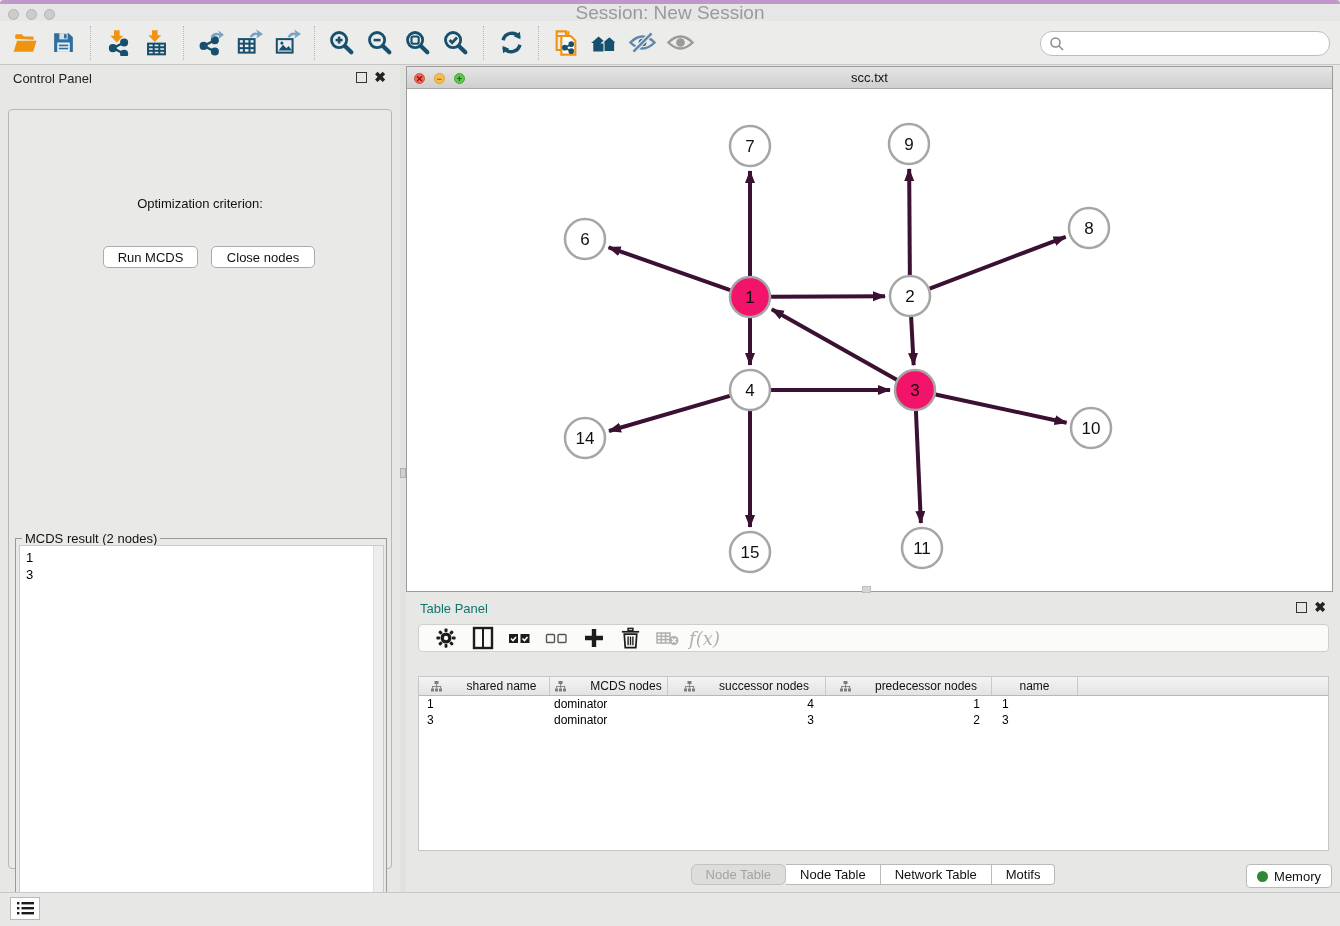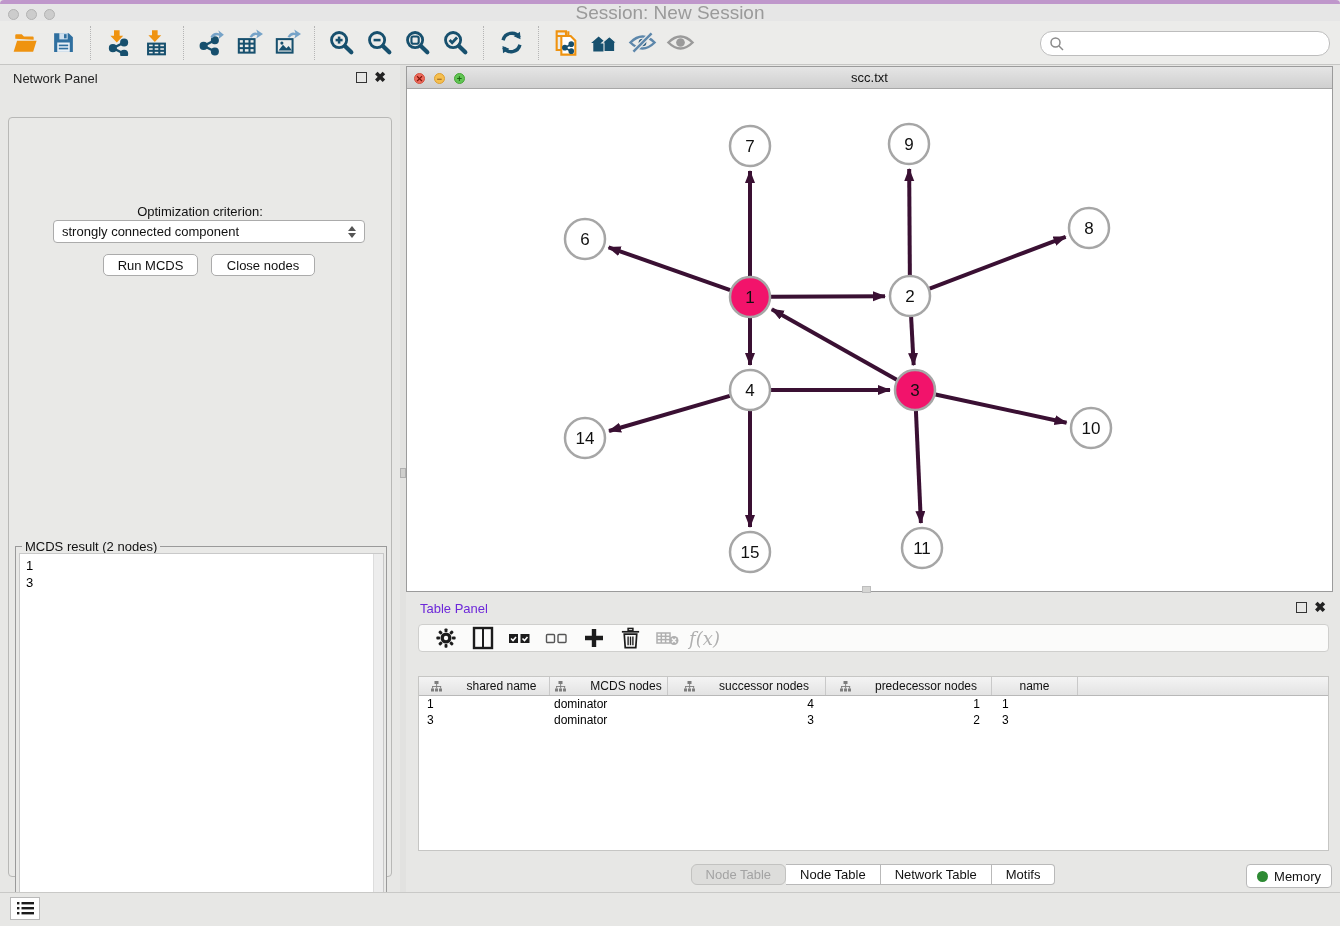--- a/index.html
+++ b/index.html
@@ -29,21 +29,21 @@
   #search-wrap { position:absolute; right:10px; top:10px; }
   #search-input { width:290px; height:25px; border:1px solid #bdbdbd; border-radius:12px; background:#ffffff; padding:0 10px 0 28px; font-size:13px; font-family:"Liberation Sans",sans-serif; color:#333; outline:none; }
   #search-icon { position:absolute; left:9px; top:5px; }
 
   
   #control-panel { left:0; top:65px; width:400px; height:827px; background:#e7e7e5; }
   #cp-header { position:absolute; left:0; top:0; width:100%; height:26px; }
   #cp-title { position:absolute; left:13px; top:6px; font-size:13px; color:#222; }
   .panel-float { position:absolute; top:7px; width:11px; height:11px; border:1.5px solid #333; background:transparent; }
   .panel-close { position:absolute; top:5px; font-size:14px; font-weight:bold; color:#222; line-height:14px; }
-  #cp-body { position:absolute; left:8px; top:52px; width:384px; height:760px; border:1px solid #b8b8b6; border-radius:4px; background:#e9e9e7; }
+  #cp-body { position:absolute; left:8px; top:44px; width:384px; height:760px; border:1px solid #b8b8b6; border-radius:4px; background:#e9e9e7; }
   #cp-tabs { position:absolute; left:76px; top:31px; display:flex; z-index:3; }
   .seg-tab { height:21px; padding:0 14px; font-size:13px; line-height:20px; background:#ffffff; border:1px solid #b9b9b9; border-left:none; color:#111; cursor:pointer; }
   .seg-tab:first-child { border-left:1px solid #b9b9b9; border-radius:4px 0 0 4px; }
   .seg-tab:last-child { border-radius:0 4px 4px 0; }
   .seg-tab.active { background:#dddddb; color:#a3a3a3; border-color:#c2c2c0; border-radius:6px; }
   #opt-label { position:absolute; left:0; top:86px; width:100%; text-align:center; font-size:13px; color:#111; }
   #opt-select { position:absolute; left:44px; top:102px; width:312px; height:23px; background:#ffffff; border:1px solid #ababab; border-radius:4px; display:flex; align-items:center; padding:0 8px; cursor:pointer; }
   #opt-select-value { flex:1; font-size:13px; }
   .updown { display:flex; flex-direction:column; gap:2px; }
   .updown i { display:block; width:0; height:0; border-left:4px solid transparent; border-right:4px solid transparent; }
@@ -68,21 +68,21 @@
   #net-title { position:absolute; width:100%; text-align:center; font-size:13px; line-height:22px; color:#111; }
   .tl { position:absolute; top:5.5px; width:11px; height:11px; border-radius:50%; text-align:center; font-size:9px; font-weight:bold; line-height:11px; }
   #tl-close { left:7px;  background:#ee6a5e; border:1px solid #d3523f; color:#7e1408; }
   #tl-min   { left:27px; background:#f5bf4f; border:1px solid #dd9f33; color:#90591c; }
   #tl-max   { left:47px; background:#61c554; border:1px solid #47a636; color:#1d6511; }
   #net-canvas { position:absolute; left:0; top:22px; width:925px; height:502px; background:#ffffff; }
   #h-grip { left:862px; top:586px; width:9px; height:7px; background:#d6d6d4; border:1px solid #bdbdbd; }
 
   
   #table-panel { left:406px; top:594px; width:934px; height:298px; background:#e7e7e5; }
-  #tp-title { position:absolute; left:14px; top:7px; font-size:13px; color:#6d28d9; }
+  #tp-title { position:absolute; left:14px; top:7px; font-size:13px; color:#0f766e; }
   #tp-toolbar { position:absolute; left:12px; top:30px; width:911px; height:28px; background:#fbfbfa; border:1px solid #cfcfcd; border-radius:4px; display:flex; align-items:center; padding-left:8px; }
   .tt-btn { width:37px; height:36px; display:flex; align-items:center; justify-content:center; cursor:pointer; }
   .fx-label { font-family:"DejaVu Serif", serif; font-style:italic; font-size:18px; color:#b0b0b0; }
   #node-table { position:absolute; left:12px; top:82px; width:911px; height:175px; background:#ffffff; border:1px solid #c6c6c4; overflow:hidden; }
   #nt-header { display:flex; height:19px; background:linear-gradient(#f4f4f4,#e3e3e3); border-bottom:1px solid #b8b8b8; }
   .nt-hcell { display:flex; align-items:center; justify-content:center; gap:24px; font-size:12px; color:#111; border-right:1px solid #c9c9c9; height:100%; }
   .nt-row { display:flex; height:16px; font-size:12px; color:#000; }
   .nt-cell { height:100%; line-height:16px; overflow:hidden; white-space:nowrap; }
   #tp-tabs { position:absolute; left:0; top:270px; width:100%; display:flex; justify-content:center; }
   #memory-btn { position:absolute; right:8px; top:3px; height:24px; background:#ffffff; border:1px solid #b9b9b9; border-radius:4px; display:flex; align-items:center; gap:6px; padding:0 10px; font-size:13px; cursor:pointer; }
@@ -269,33 +269,26 @@
     <svg id="search-icon" width="16" height="16" viewBox="0 0 16 16">
       <circle cx="6.5" cy="6.5" r="4.5" fill="none" stroke="#8a8a8a" stroke-width="1.5"></circle>
       <line x1="10" y1="10" x2="14" y2="14" stroke="#8a8a8a" stroke-width="1.5"></line>
     </svg>
     <input id="search-input" type="text" placeholder="" style="">
   </div>
 </div>
 
 <div id="control-panel" class="abs">
   <div id="cp-header">
-    <span id="cp-title">Network Panel</span>
+    <span id="cp-title">Control Panel</span>
     <span class="panel-float" style="right:33px;"></span>
     <span class="panel-close" style="right:14px;">✖</span>
   </div>
   <div id="cp-body">
     <div id="opt-label">Optimization criterion:</div>
-    <div id="opt-select">
-      <span id="opt-select-value">strongly connected component</span>
-      <span class="updown">
-          <i class="up"></i>
-          <i class="dn"></i>
-        </span>
-    </div>
     <button id="run-btn" class="cp-btn">Run MCDS</button>
     <button id="closepanel-btn" class="cp-btn">Close nodes</button>
     <div id="mcds-fieldset">
       <span id="mcds-legend">MCDS result (2 nodes)</span>
       <div id="mcds-textarea">
         <div id="mcds-lines">1
 3</div>
         <div id="mcds-scroll"></div>
       </div>
     </div>

